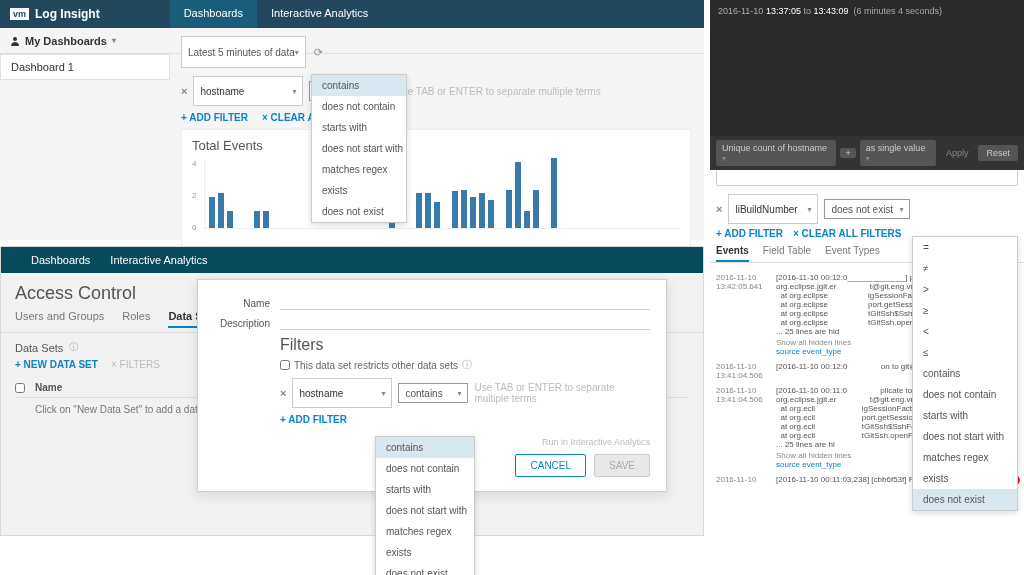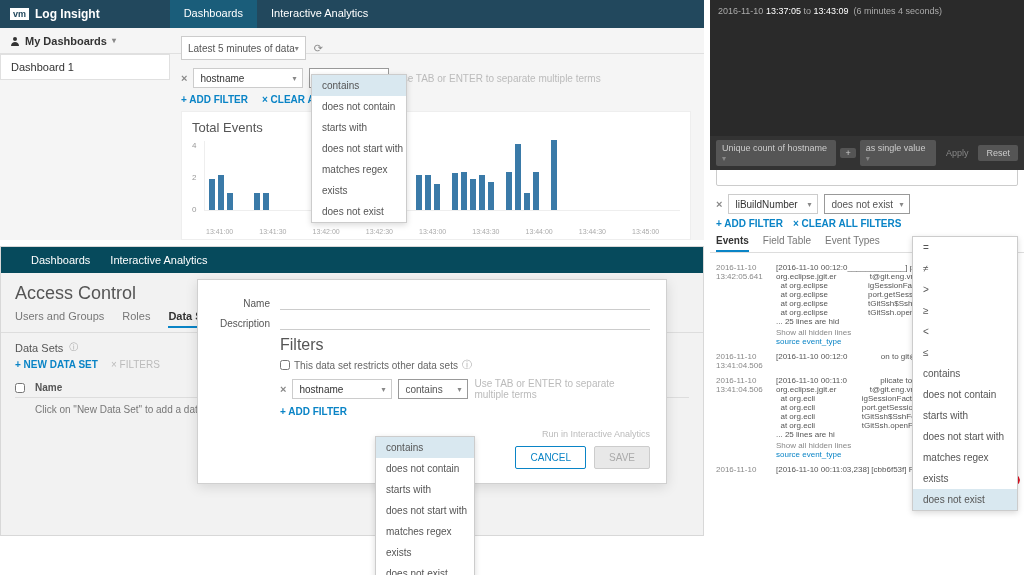--- a/index.html
+++ b/index.html
@@ -15,25 +15,25 @@
   .p1-tab { padding: 7px 14px; font-size: 11px; cursor: pointer; }
   .p1-tab.active { background: #1a5d7a; }
   .p1-row2 { display: flex; align-items: center; height: 26px; border-bottom: 1px solid #e0e0e0; background: #f5f5f5; }
   .p1-user { display: flex; align-items: center; gap: 5px; padding: 0 10px; font-size: 11px; font-weight: 600; }
   .p1-user svg { width: 10px; height: 10px; }
   .p1-sidebar { position: absolute; left: 0; top: 54px; width: 170px; }
   .p1-sidebar-item { padding: 6px 10px; border: 1px solid #e0e0e0; background: #fff; font-size: 11px; }
 
   .p1-main { position: absolute; left: 175px; top: 28px; right: 0; }
   .p1-toolbar { display: flex; align-items: center; gap: 8px; padding: 8px 6px; }
-  .p1-select { display: inline-flex; align-items: center; justify-content: space-between; border: 1px solid #ccc; background: #fff; height: 24px; padding: 0 6px; font-size: 10px; color: #555; min-width: 120px; }
+  .p1-select { display: inline-flex; align-items: center; justify-content: space-between; border: 1px solid #ccc; background: #fff; height: 32px; padding: 0 6px; font-size: 10px; color: #555; min-width: 120px; }
   .p1-refresh { color: #888; }
   .p1-filterrow { display: flex; align-items: center; gap: 6px; padding: 0 6px 4px 6px; position: relative; }
   .p1-x { color: #888; font-weight: 700; }
-  .p1-field { border: 1px solid #ccc; background: #fff; height: 20px; padding: 4px 6px; font-size: 10px; min-width: 110px; display: inline-flex; align-items: center; }
+  .p1-field { border: 1px solid #ccc; background: #fff; height: 20px; padding: 14px 6px; font-size: 10px; min-width: 110px; display: inline-flex; align-items: center; }
   .p1-dd { border: 1px solid #999; background: #fff; height: 20px; min-width: 80px; padding: 0 6px; font-size: 10px; display: inline-flex; align-items: center; justify-content: space-between; color: #555; }
   .p1-placeholder { color: #bbb; font-size: 10px; }
   .p1-linkrow { display: flex; gap: 14px; padding: 2px 6px; }
   .p1-link { color: #0a84c6; font-size: 10px; font-weight: 700; cursor: pointer; }
   .p1-link.clear { font-weight: 600; }
 
   .p1-chart { background: #fff; margin: 4px 6px 0 6px; border: 1px solid #eee; padding: 8px 10px 4px 10px; width: 510px; }
   .p1-chart-title { font-size: 13px; color: #555; margin-bottom: 6px; }
   .p1-chart-area { position: relative; height: 85px; display: flex; }
   .p1-ylabels { display: flex; flex-direction: column; justify-content: space-between; font-size: 8px; color: #999; padding-bottom: 12px; width: 12px; }

